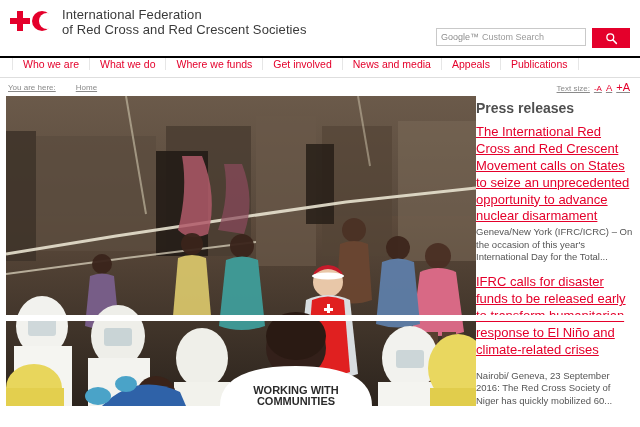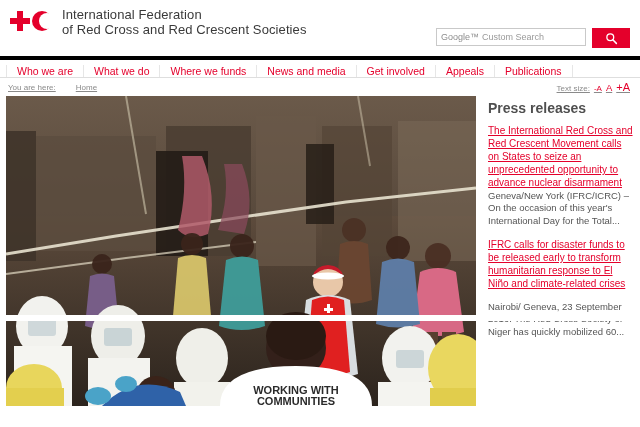--- a/index.html
+++ b/index.html
@@ -123,25 +123,25 @@
     align-items: center;
     justify-content: center;
     border: none;
     cursor: pointer;
   }
   .search-btn svg { display:block; }
 
   
   .nav {
     height: 22px;
-    border-top: 4px solid #000000;
+    border-top: 2px solid #000000;
     border-bottom: 1px solid #dedede;
     display: flex;
-    align-items: flex-end;
-    padding-left: 6px;
+    align-items: flex-start;
+    padding-left: 12px;
     box-sizing: border-box;
   }
   .nav-item {
     font-size: 10.5px;
     color: #e4002b;
     display: flex;
     align-items: center;
     padding: 0 10px;
     border-right: 1px solid #e6e6e6;
     cursor: pointer;
@@ -190,34 +190,34 @@
     width: 470px;
     height: 310px;
     overflow: hidden;
     background: #f0abfc;
     flex: 0 0 470px;
   }
   .hero svg { display:block; }
 
   .press {
     flex: 1;
-    padding-left: 12px;
+    padding-left: 0;
     padding-top: 4px;
     box-sizing: border-box;
     overflow: hidden;
   }
   .press h2 {
     margin: 0 0 8px 0;
     font-size: 14px;
     font-weight: bold;
     color: #4f4f4f;
   }
   .pr-item { margin-bottom: 11px; }
   .pr-title {
-    font-size: 10px;
+    font-size: 13px;
     line-height: 1.3;
     color: #e4002b;
     cursor: pointer;
     display: block;
     margin-bottom: 1px;
   }
   .pr-body {
     font-size: 9.5px;
     line-height: 1.3;
     color: #555;
@@ -262,22 +262,22 @@
           <line x1="9.6" y1="9.6" x2="14" y2="14" stroke="#ffffff" stroke-width="1.8" stroke-linecap="round"></line>
         </svg>
       </button>
     </div>
   </div>
 
   <div class="nav">
     <div class="nav-item">Who we are</div>
     <div class="nav-item">What we do</div>
     <div class="nav-item">Where we funds</div>
+    <div class="nav-item">Get involved</div>
     <div class="nav-item">News and media</div>
-    <div class="nav-item">Get involved</div>
     <div class="nav-item">Appeals</div>
     <div class="nav-item">Publications</div>
   </div>
 
   <div class="crumbrow">
     <span>You are here:</span>
     <a class="crumb-link" href="#">Home</a>
     <div class="textsize">
       <span class="label">Text size:</span>
       <span class="ts ts-small">-A</span>

